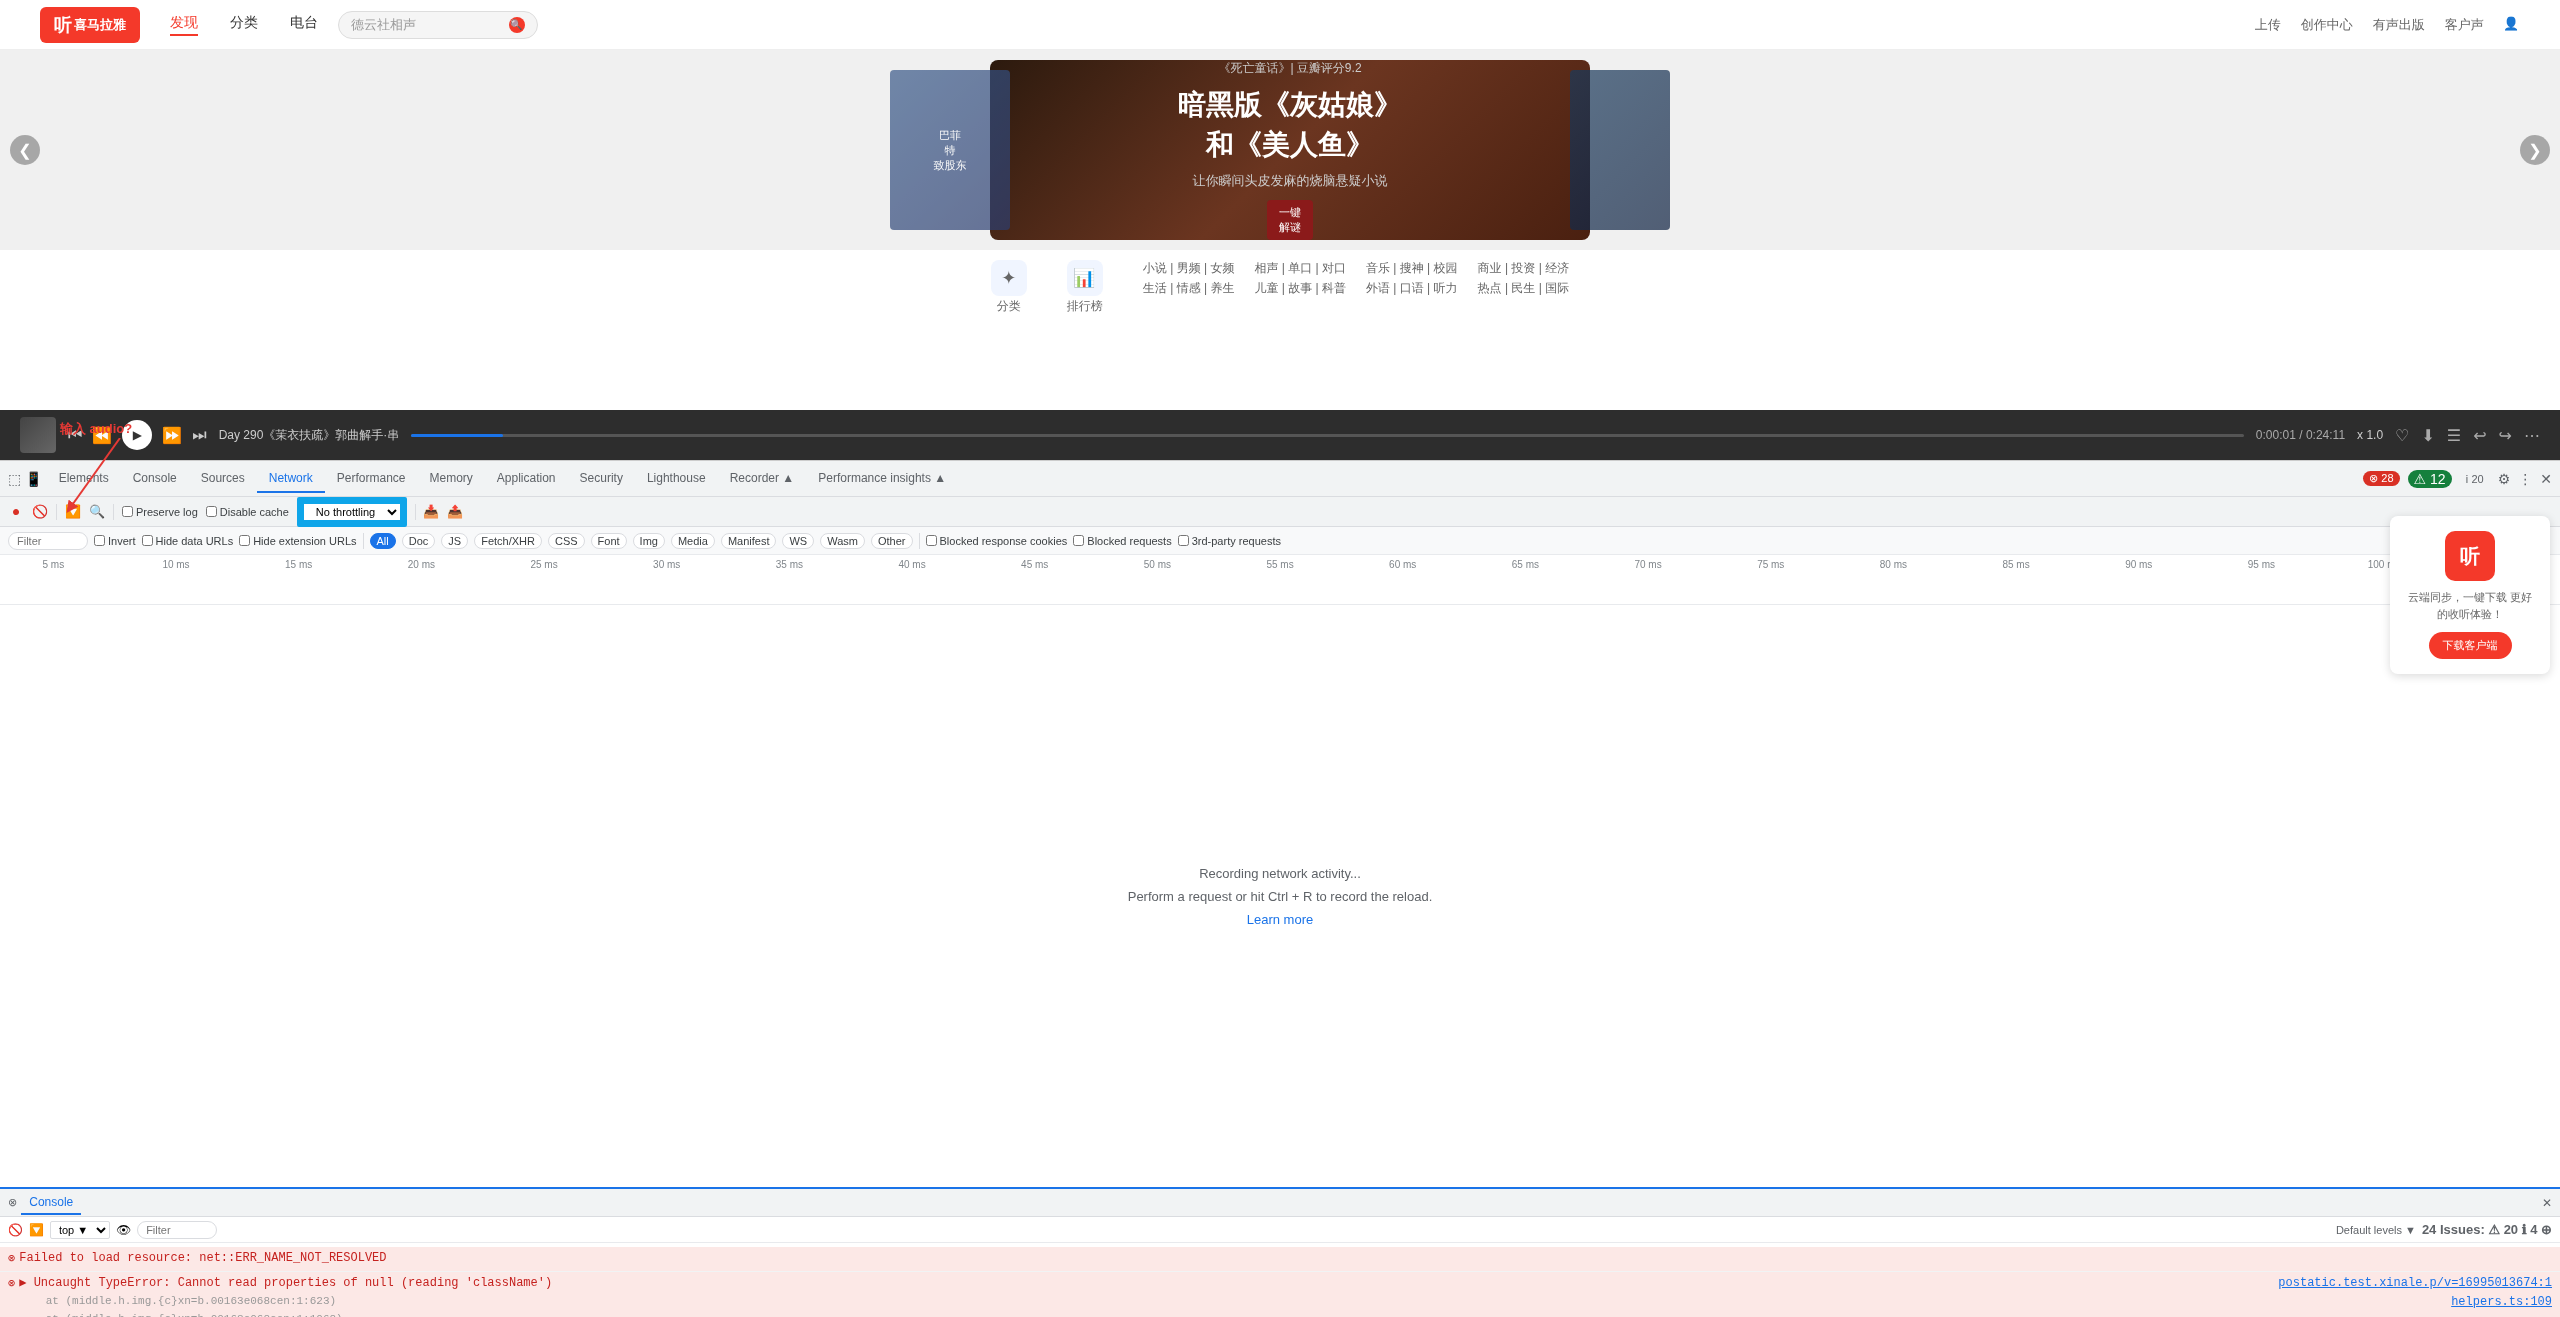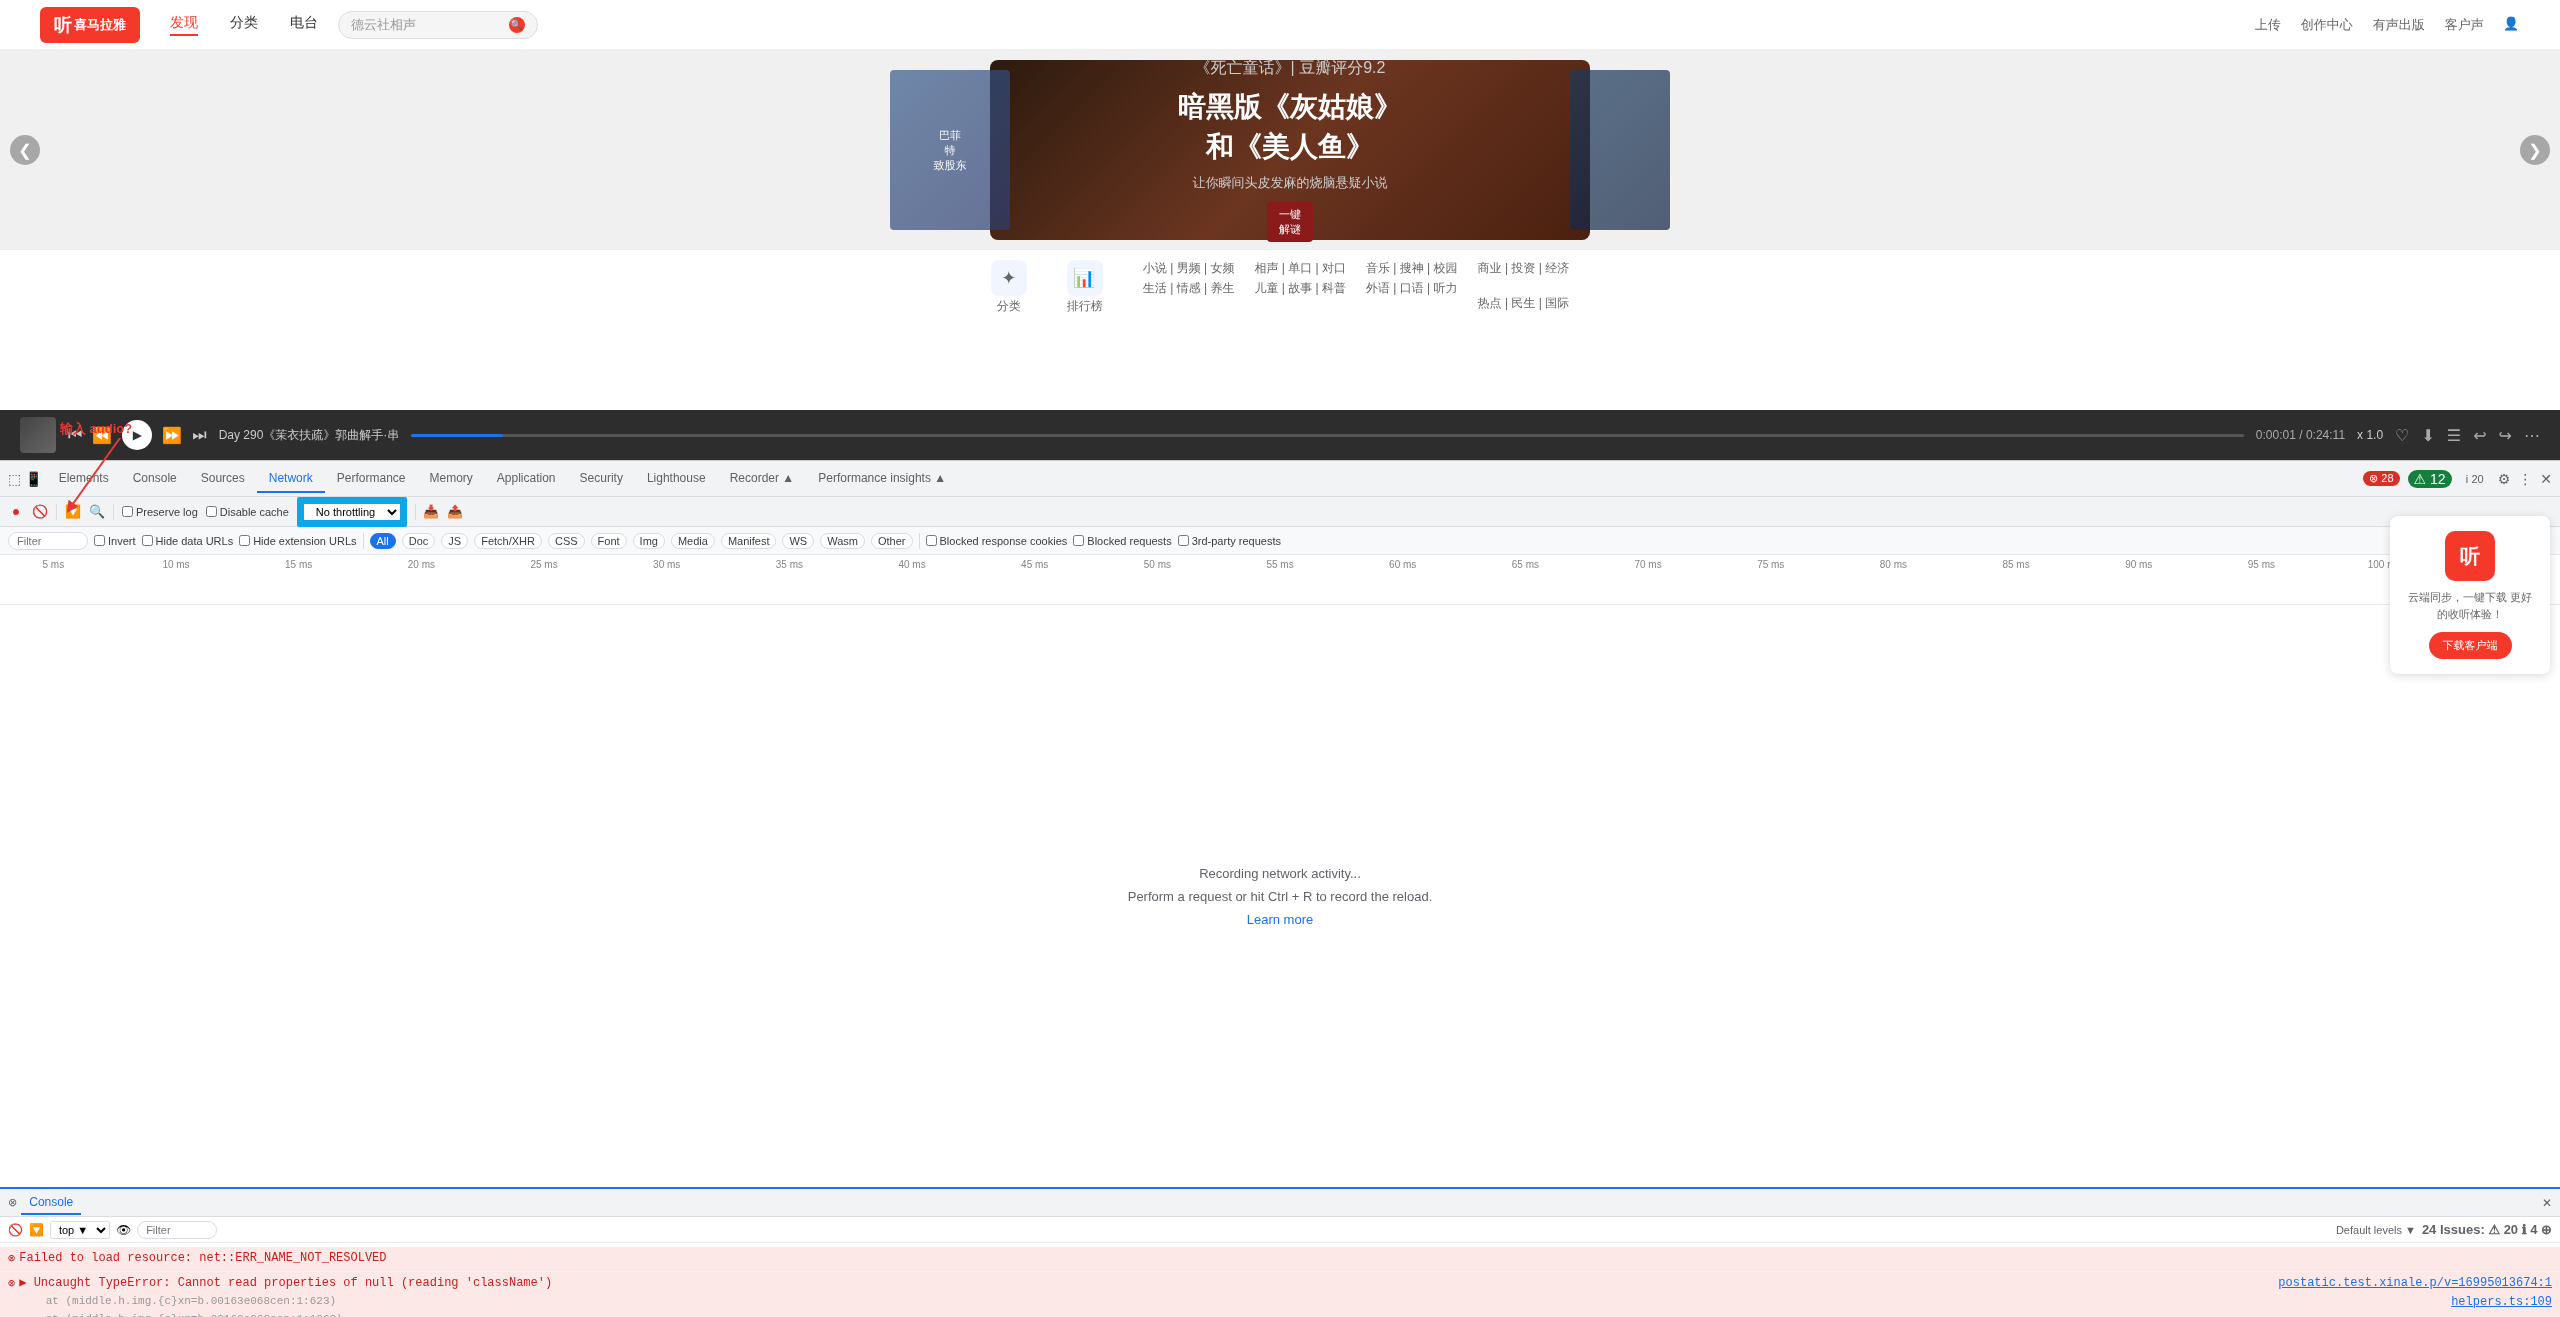--- a/index.html
+++ b/index.html
@@ -586,21 +586,21 @@
 
   <div class="banner-area" style="position:relative;">
     <div class="banner-arrow banner-arrow-left">❮</div>
 
     <div style="width:120px;height:160px;background:linear-gradient(135deg,#3a5a8a,#2c3e70);border-radius:4px;margin-right:-20px;z-index:1;opacity:0.7;display:flex;align-items:center;justify-content:center;color:white;font-size:11px;text-align:center;">
       <span>巴菲<br>特<br>致股东</span>
     </div>
 
     <div class="banner-slide">
       <div style="padding:20px;">
-        <div style="font-size:16px;color:#ccc;margin-bottom:8px;">《死亡童话》| 豆瓣评分9.2</div>
+        <div style="font-size:12px;color:#ccc;margin-bottom:8px;">《死亡童话》| 豆瓣评分9.2</div>
         <div class="banner-title">
           <span>暗黑版《灰姑娘》</span><br>
           <span>和《美人鱼》</span>
         </div>
         <div class="banner-subtitle">让你瞬间头皮发麻的烧脑悬疑小说</div>
         <div style="margin-top:10px;background:#8b1a1a;color:white;padding:5px 12px;border-radius:4px;font-size:11px;display:inline-block;">一键<br>解谜</div>
       </div>
     </div>
 
     <div style="width:100px;height:160px;background:linear-gradient(135deg,#1a3a5c,#0d2040);border-radius:4px;margin-left:-20px;z-index:1;opacity:0.7;"></div>
@@ -623,21 +623,21 @@
         <span>生活 | 情感 | 养生</span>
       </div>
       <div style="display:flex;flex-direction:column;gap:3px;">
         <span>相声 | 单口 | 对口</span>
         <span>儿童 | 故事 | 科普</span>
       </div>
       <div style="display:flex;flex-direction:column;gap:3px;">
         <span>音乐 | 搜神 | 校园</span>
         <span>外语 | 口语 | 听力</span>
       </div>
-      <div style="display:flex;flex-direction:column;gap:18px;">
+      <div style="display:flex;flex-direction:column;gap:3px;">
         <span>商业 | 投资 | 经济</span>
         <span>热点 | 民生 | 国际</span>
       </div>
     </div>
   </div>
 </div>
 
 <div class="player-bar">
   <div class="player-thumb" style="background:linear-gradient(135deg,#444,#666);"></div>
   <div class="player-controls">

